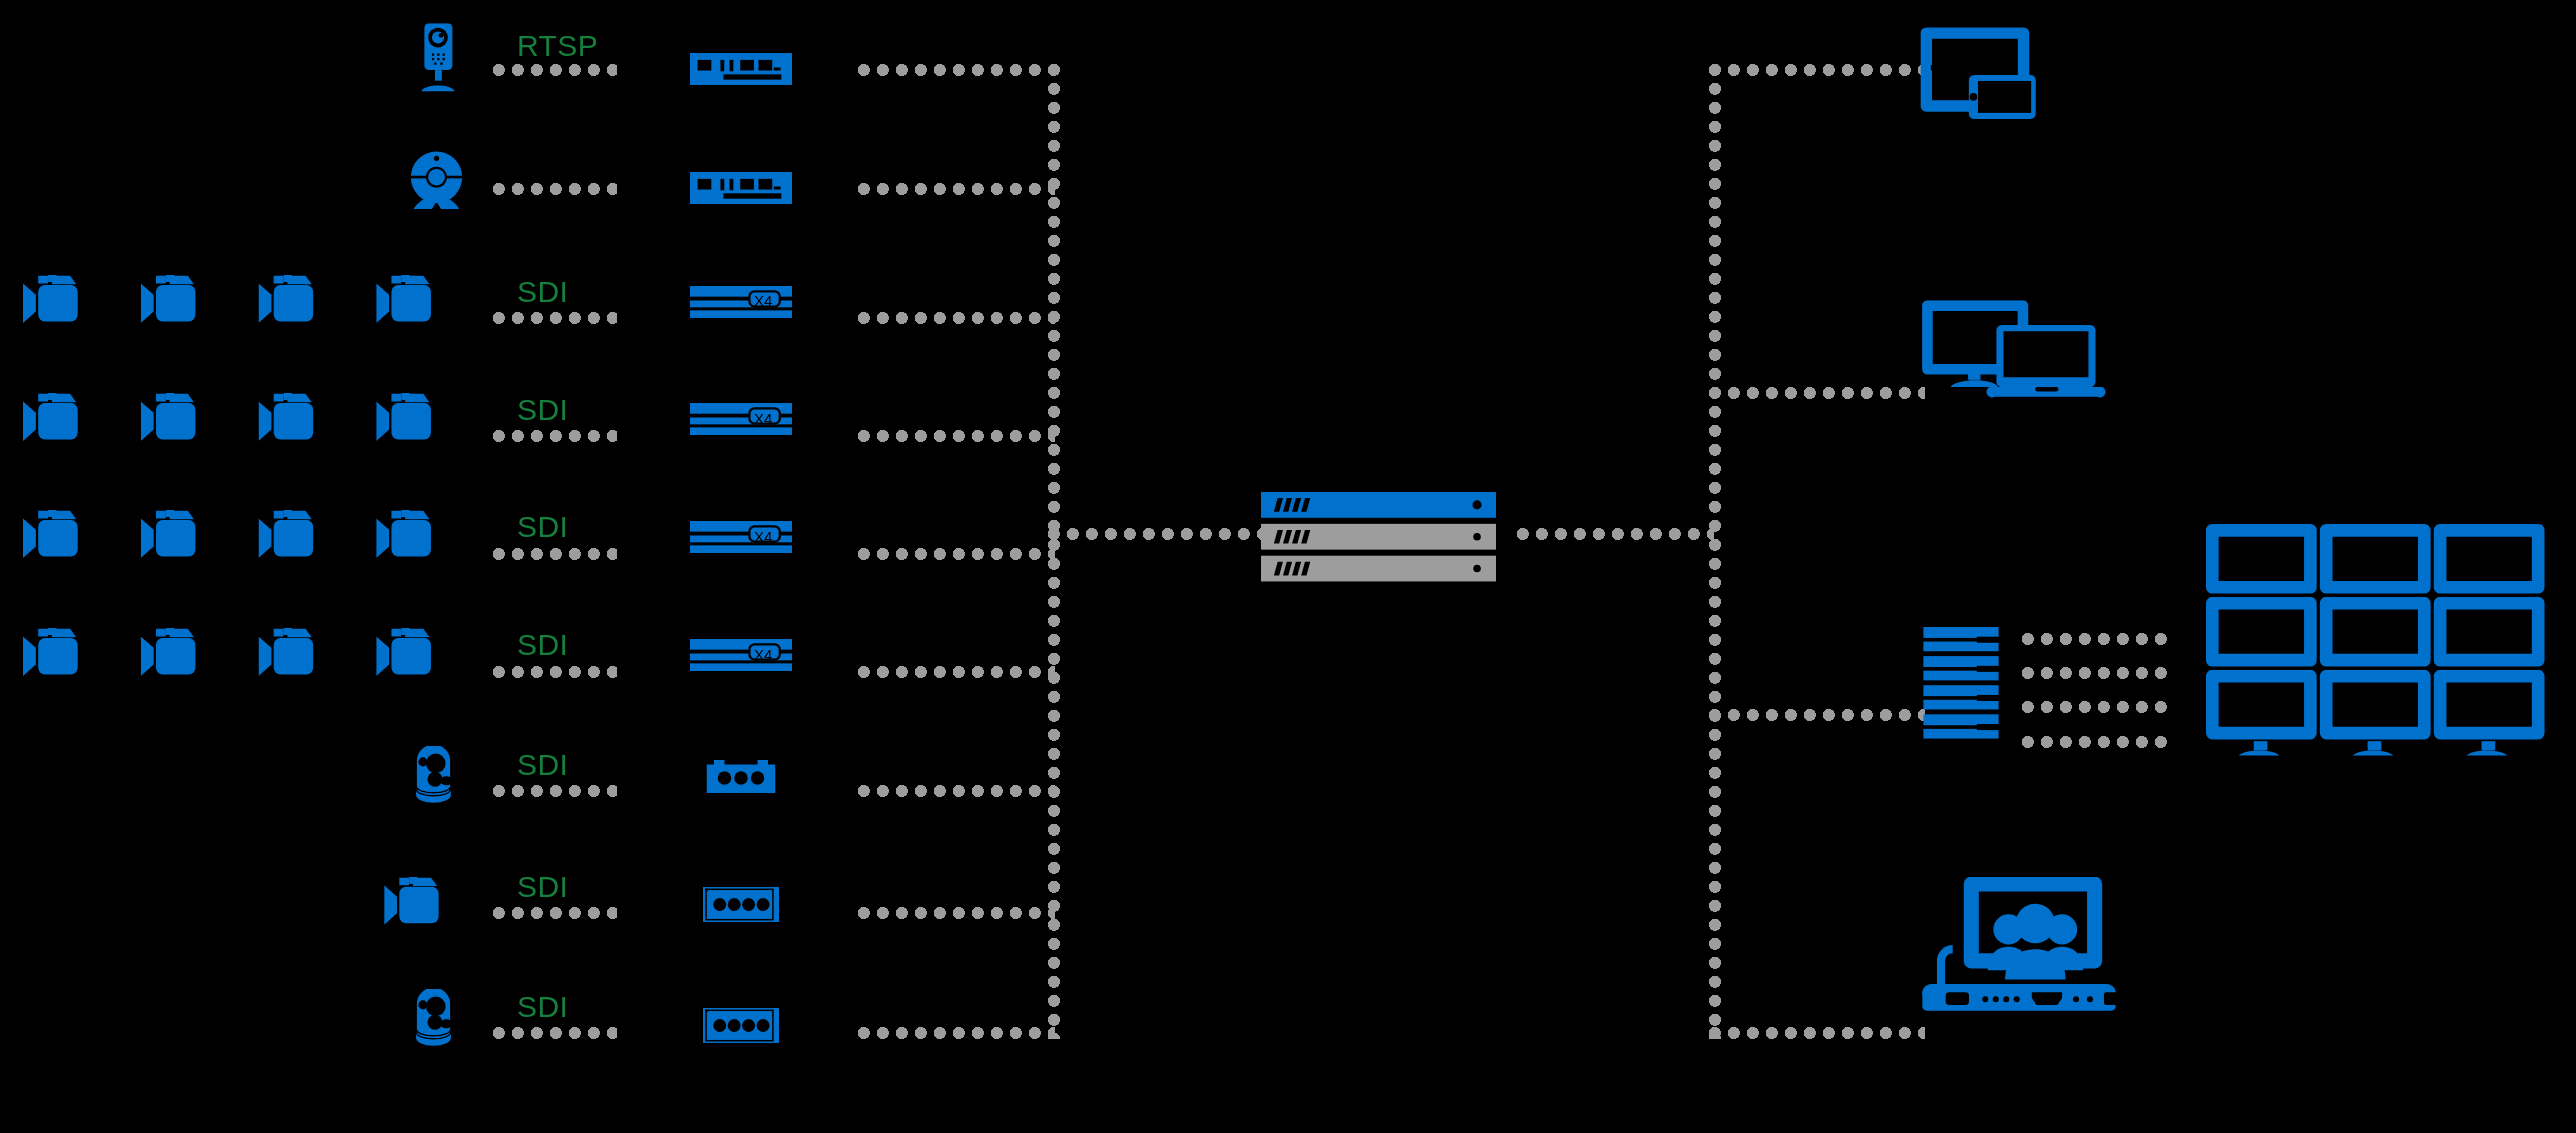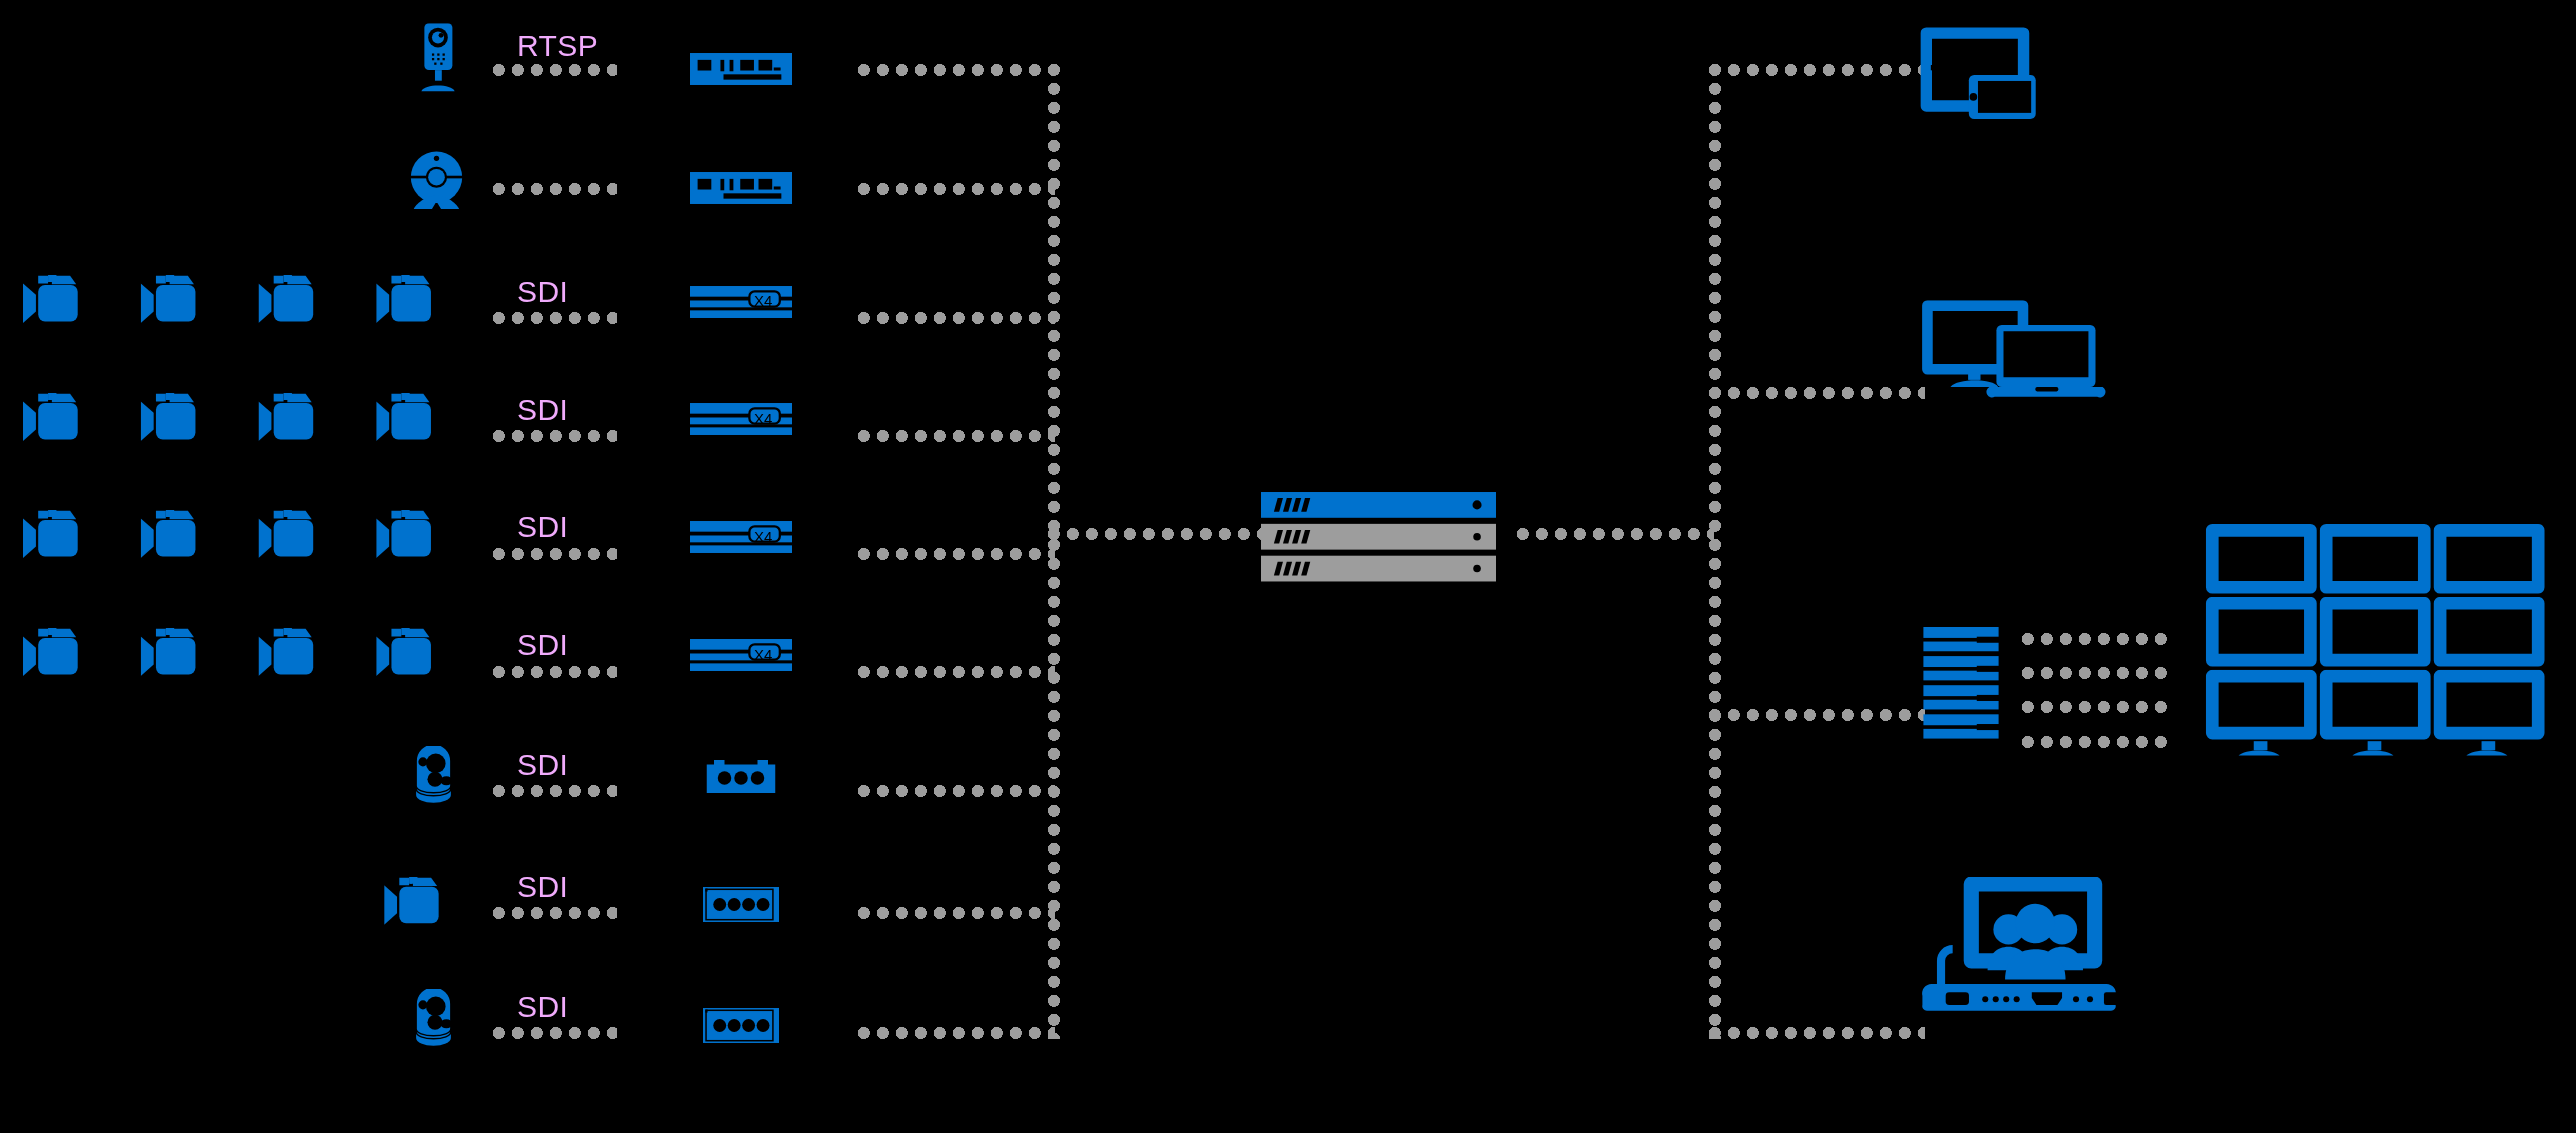--- a/index.html
+++ b/index.html
@@ -1,19 +1,19 @@
 <!DOCTYPE html>
 <html style="font-size:12px"><head>
 <meta charset="utf-8">
 <style>
   html,body{margin:0;padding:0;background:#000;}
   body{width:2576px;height:1133px;overflow:hidden;font-family:"Liberation Sans",sans-serif;}
   #stage{position:relative;width:2576px;height:1133px;background:#000;}
   .abs{position:absolute;}
-  .lbl{position:absolute;color:#f0abfc;font-size:30px;font-family:"Liberation Sans",sans-serif;
+  .lbl{position:absolute;color:#15803d;font-size:30px;font-family:"Liberation Sans",sans-serif;
        letter-spacing:0.4px;white-space:nowrap;}
   
   .hdots{position:absolute;height:13.7px;
      background-image:radial-gradient(circle 6px at 6.8px 6.8px,#9d9d9d 98%,transparent 100%);
      background-size:19px 13.7px;background-repeat:repeat-x;}
   .vdots{position:absolute;width:13.7px;
      background-image:radial-gradient(circle 6px at 6.8px 6.8px,#9d9d9d 98%,transparent 100%);
      background-size:13.7px 19px;background-repeat:repeat-y;}
   svg{display:block;overflow:visible;}
 </style>

